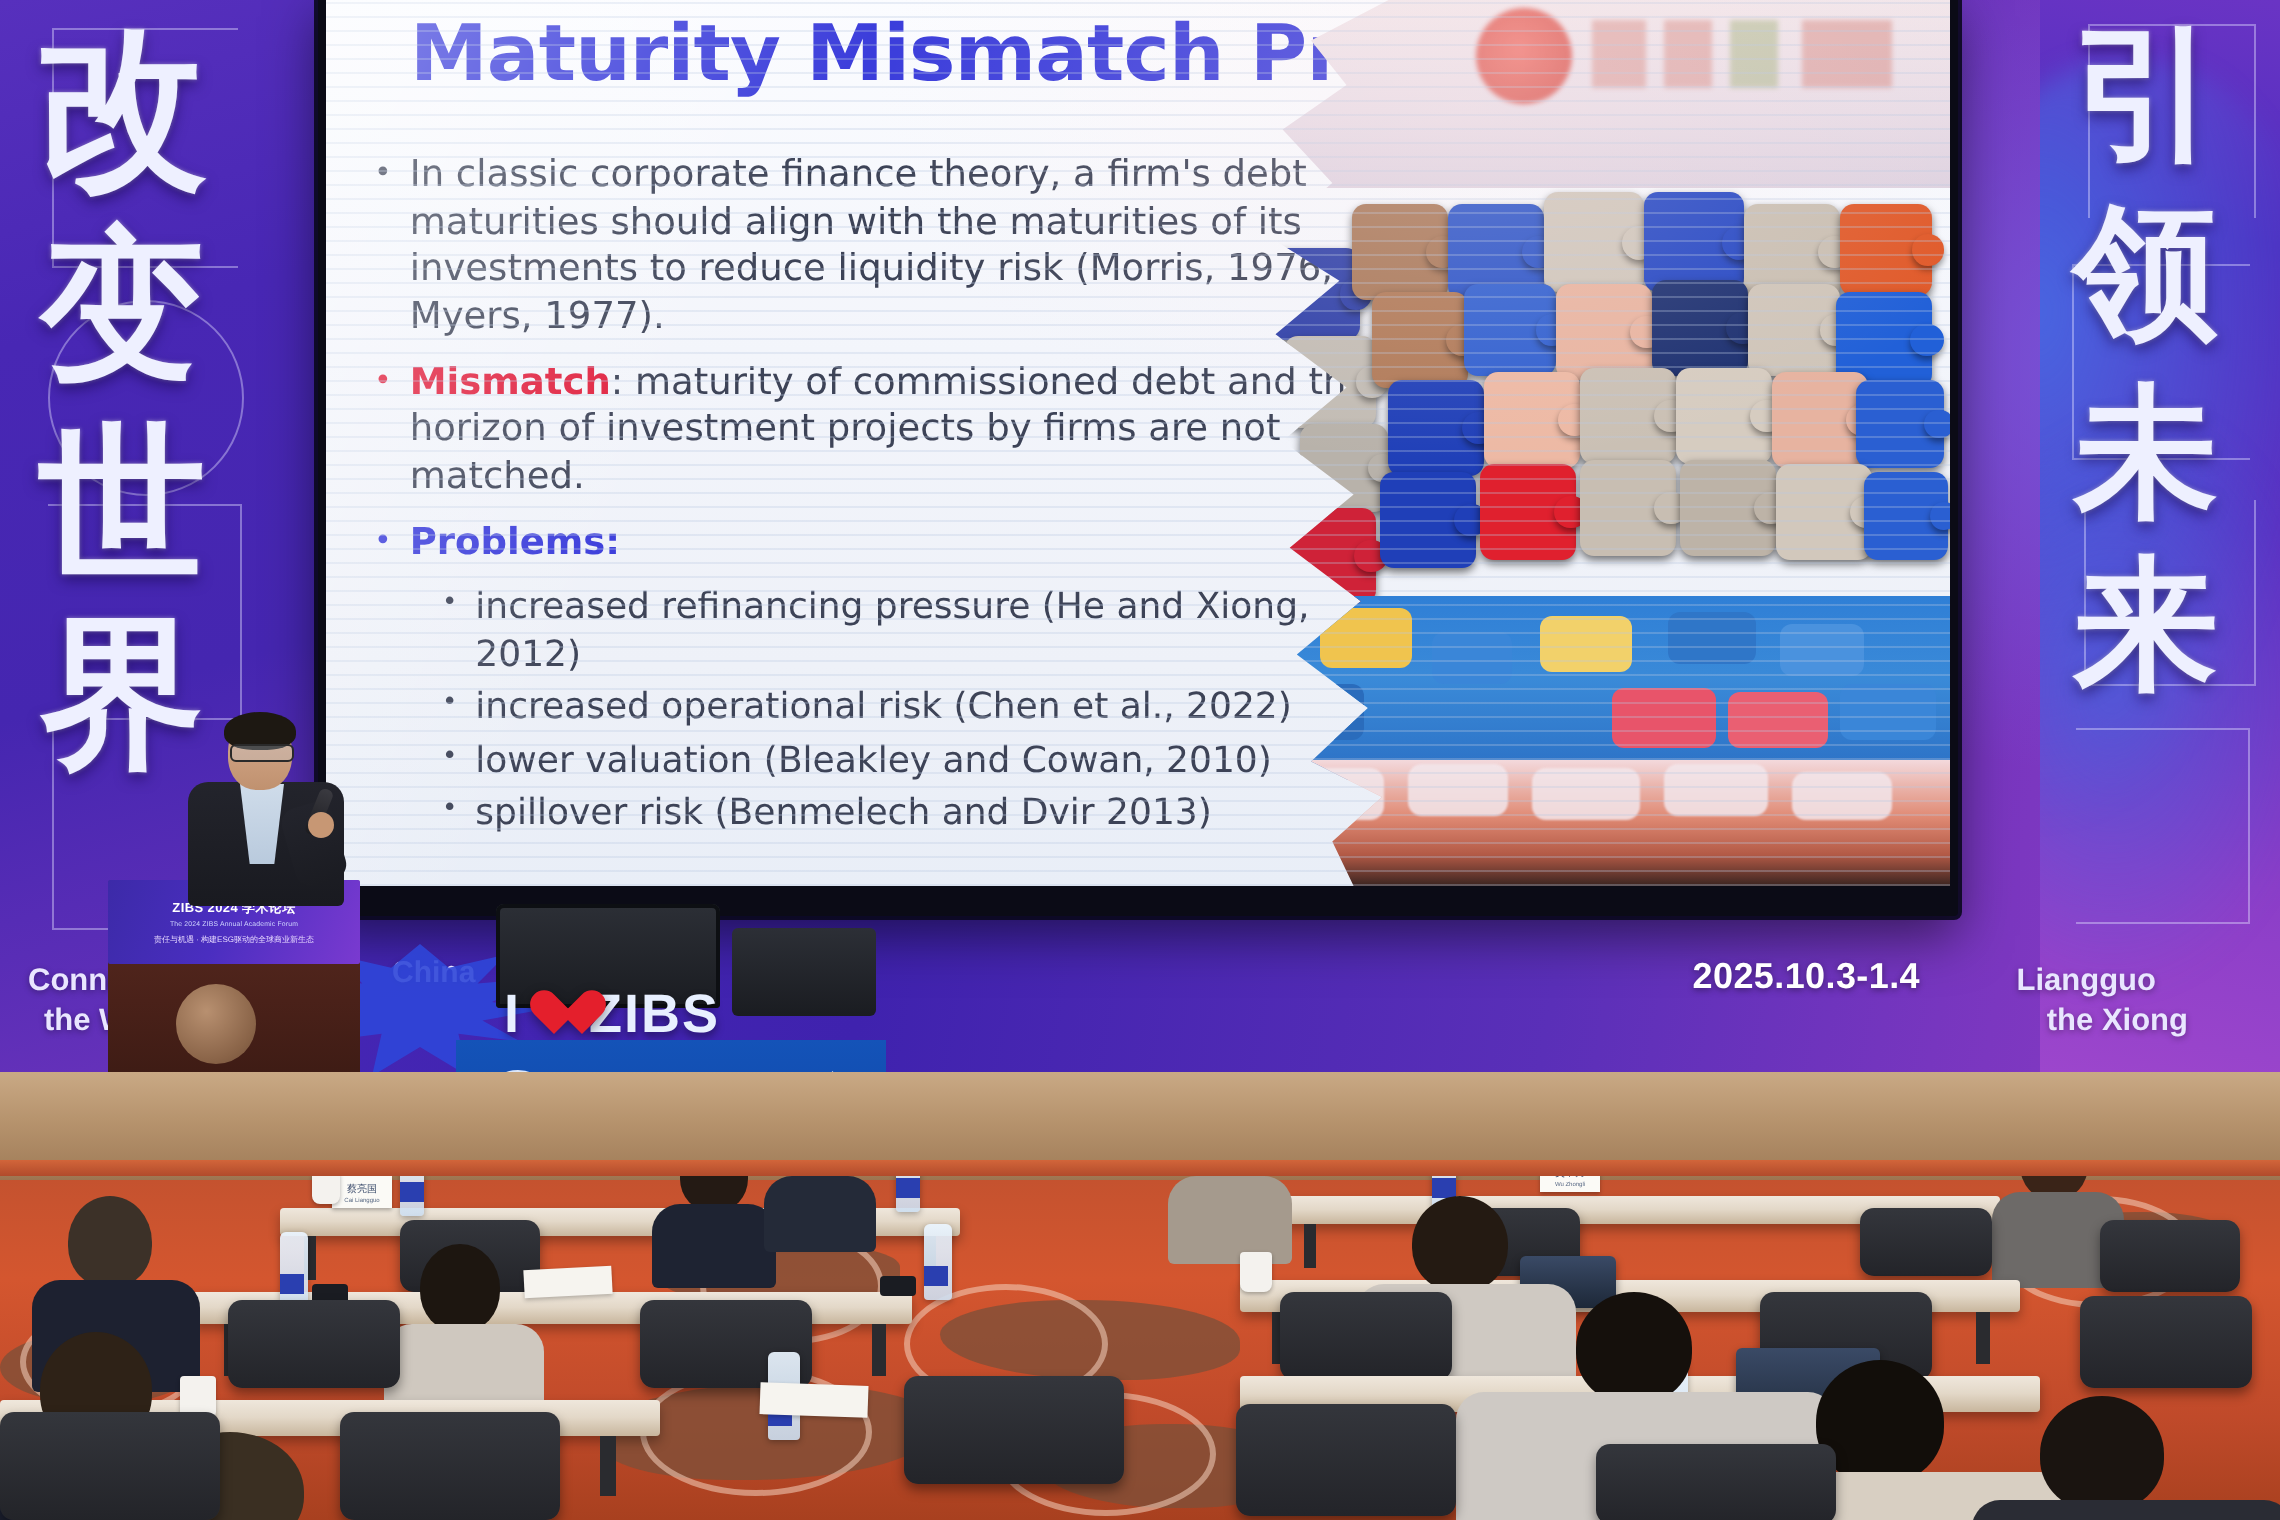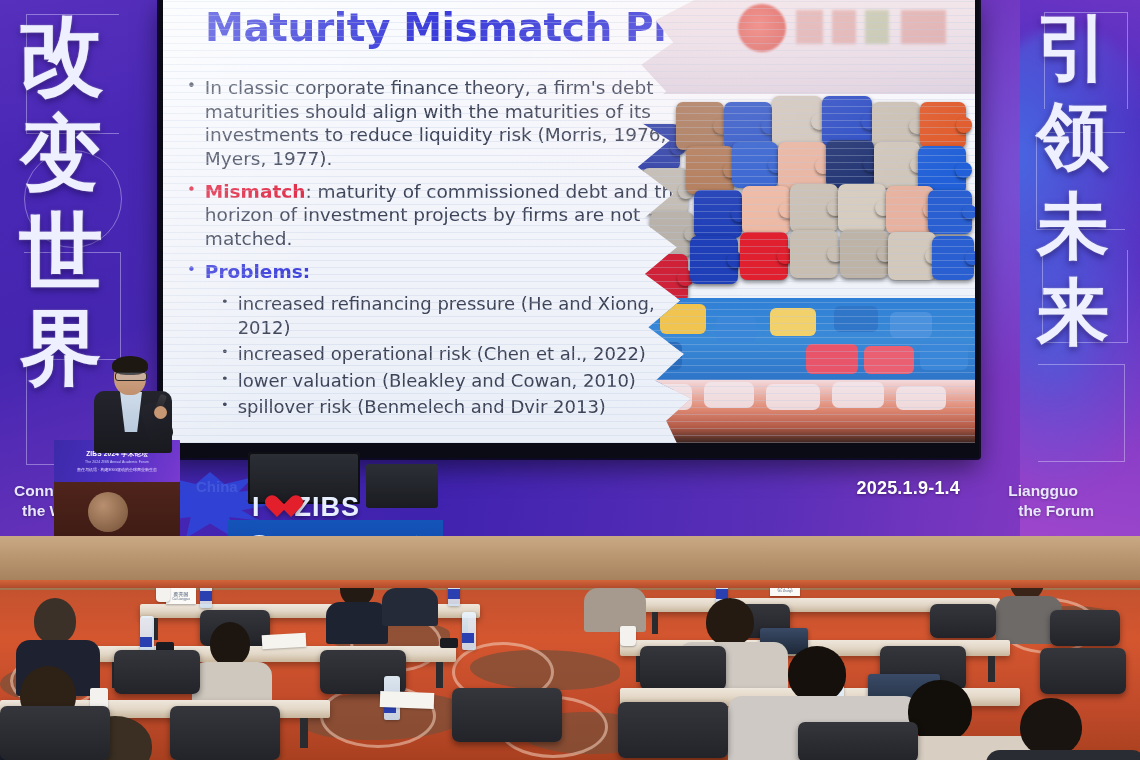--- a/index.html
+++ b/index.html
@@ -335,23 +335,23 @@
 
         <div class="scanlines"></div>
         <div class="glare"></div>
       </div>
     </div>
   </div>
 
   <div class="tag" style="left:14px;top:482px;">Connec</div>
   <div class="tag" style="left:22px;top:502px;">the Wo</div>
   <div class="tag" style="right:62px;top:482px;">Liangguo</div>
-  <div class="tag" style="right:46px;top:502px;">the Forum</div>
+  <div class="tag" style="right:46px;top:502px;">the Xiong</div>
   <div class="tag" style="left:196px;top:478px;font-size:15px;">China</div>
-  <div class="date-text">2025.1.9-1.4</div>
+  <div class="date-text">2025.10.3-1.4</div>
 
   <div class="dove"></div>
 
   <div class="podium">
     <div class="podium-sign">
       <div class="podium-l1">ZIBS 2024 学术论坛</div>
       <div class="podium-l2">The 2024 ZIBS Annual Academic Forum</div>
       <div class="podium-l3">责任与机遇 · 构建ESG驱动的全球商业新生态</div>
     </div>
     <div class="podium-mic"></div>

